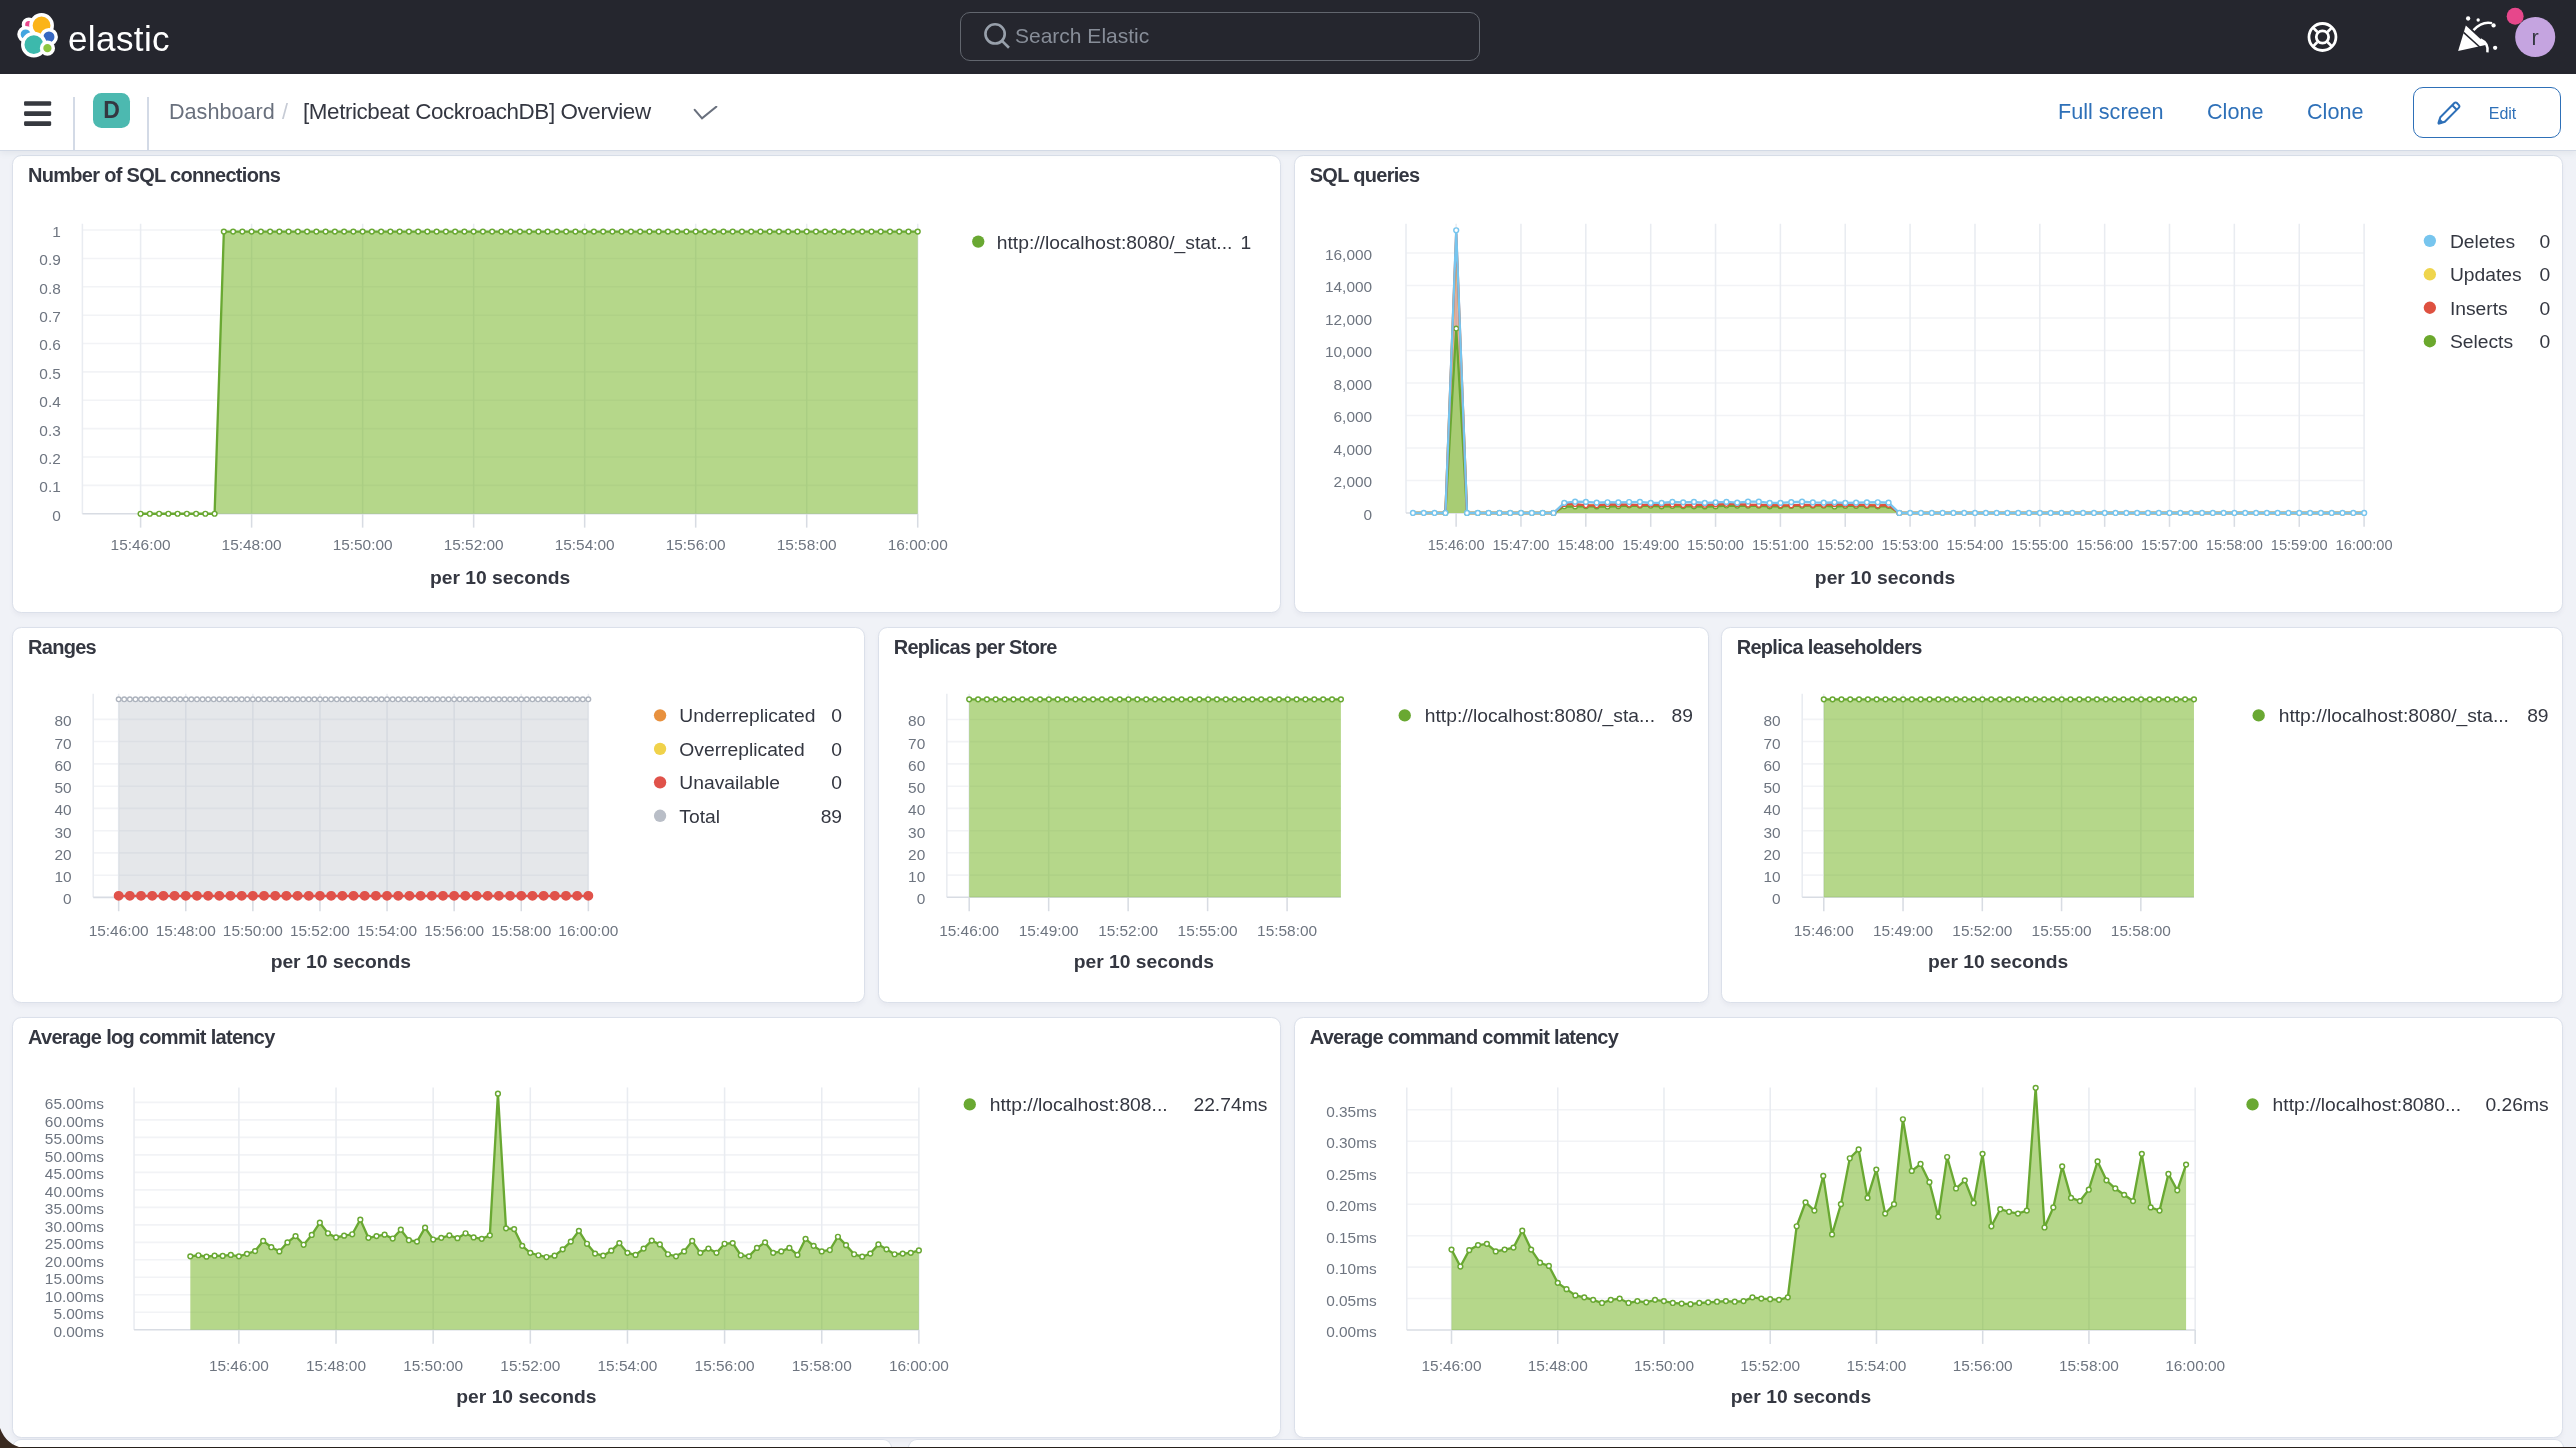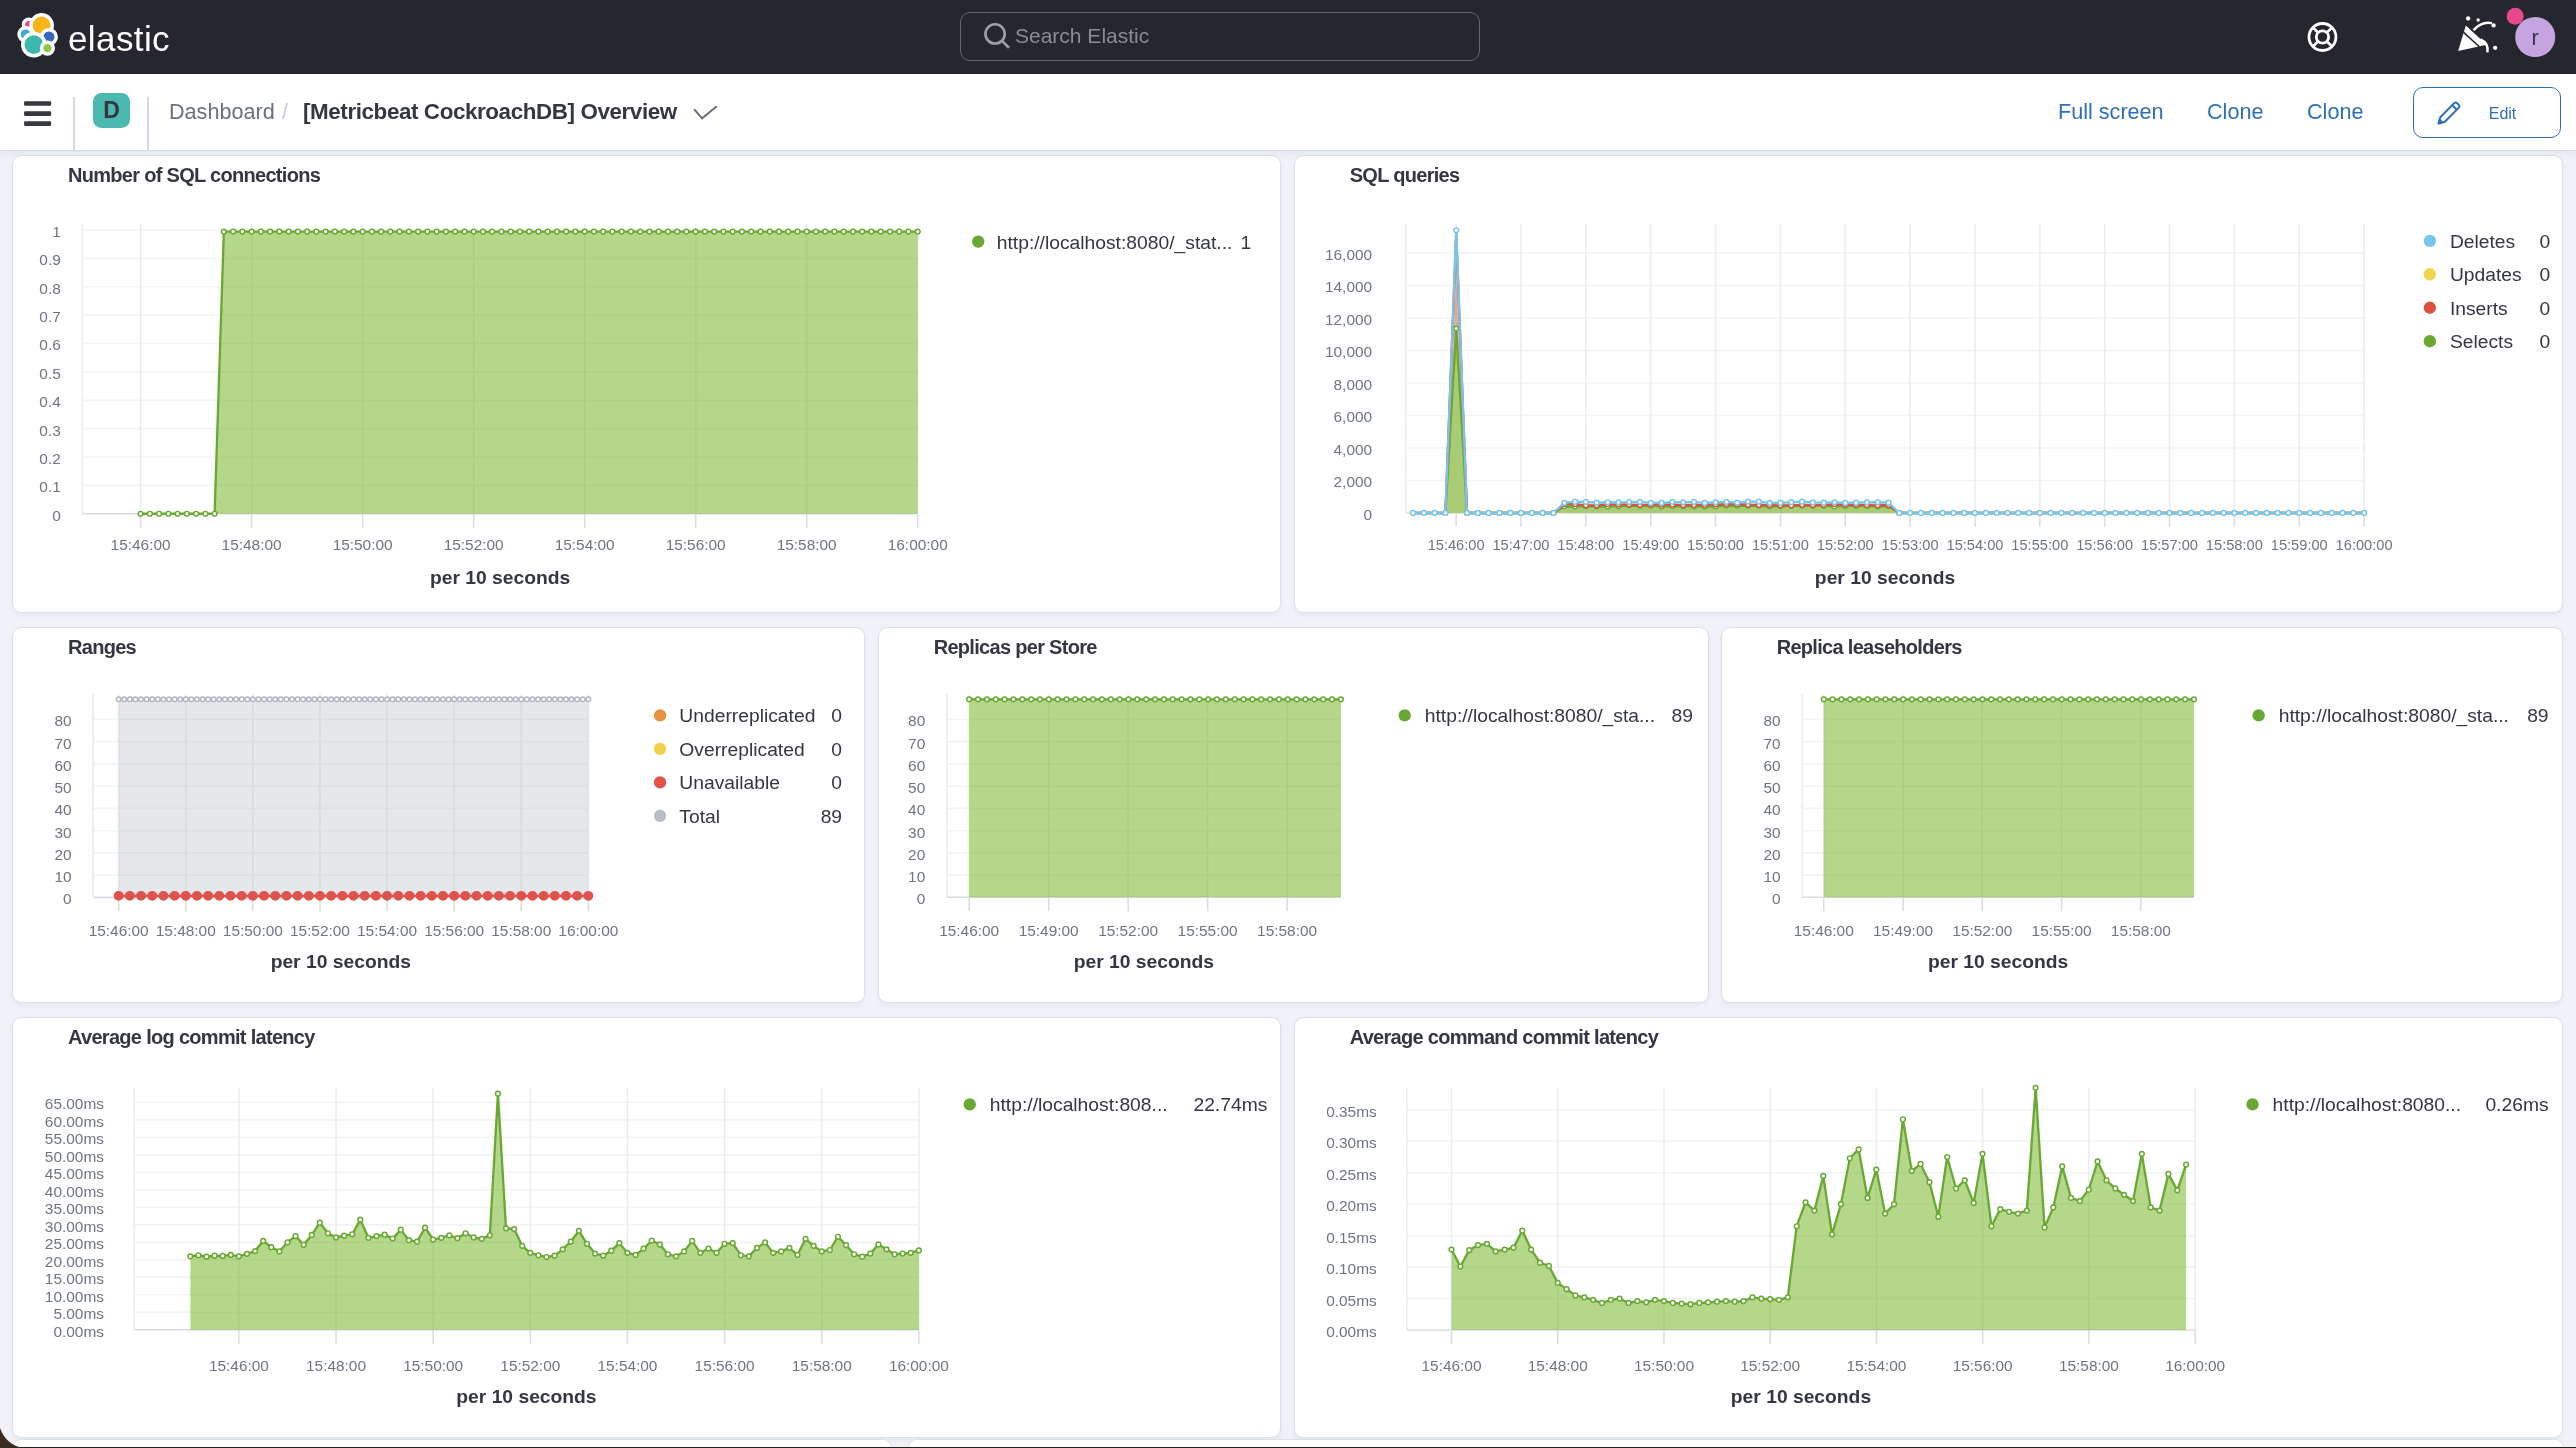--- a/index.html
+++ b/index.html
@@ -9,21 +9,21 @@
 .logo-text { position:absolute; left:68px; top:18.5px; color:#fff; font-size:35px; letter-spacing:0.4px; }
 .search { position:absolute; left:960px; top:11.6px; width:520px; height:49px; border:1.5px solid #62666E; border-radius:10px; }
 .search-ph { position:absolute; left:54px; top:11.6px; font-size:21px; color:#878D98; }
 .nav { position:absolute; left:0; top:74px; width:2576px; height:77px; background:#fff; border-bottom:1.5px solid #D3DAE6; box-shadow:0 3.1px 6.2px rgba(112,123,140,0.10); z-index:5; }
 .vsep { position:absolute; top:23px; width:1.5px; height:54px; background:#D3DAE6; }
 .dbadge { position:absolute; left:93px; top:18.5px; width:37px; height:35px; background:#4CB9B0; border-radius:8.5px; color:#343741; font-weight:bold; font-size:23px; text-align:center; line-height:35px; }
 .crumb { position:absolute; top:0; height:56px; line-height:75px; font-size:21.6px; }
 .alink { position:absolute; top:0; line-height:75px; font-size:21.6px; color:#2E70B8;text-align:center; }
 .editbtn { position:absolute; left:2413px; top:13px; width:148px; height:51px; border:1.5px solid #2E70B8; border-radius:10px; color:#2E70B8; font-size:21.6px; text-align:center; line-height:48px; }
 .panel { position:absolute; background:#fff; border:1.5px solid #DBE0EA; border-radius:9.3px; box-shadow:0 2.3px 4.6px rgba(100,110,130,0.06); }
-.ptitle { position:absolute; left:14.7px; top:7.7px; font-size:20px; font-weight:bold; color:#343741; letter-spacing:-0.7px;margin-left:40px; }
+.ptitle { position:absolute; left:14.7px; top:7.7px; font-size:20px; font-weight:bold; color:#343741; letter-spacing:-0.7px; }
 .nextrow { position:absolute; background:#fff; border:1.5px solid #DBE0EA; border-bottom:none; border-radius:9.3px 9.3px 0 0; height:9.3px; top:1439px; }
 .botline { position:absolute; left:0; top:1447px; width:2576px; height:1.5px; background:#26201C; }
 text { font-family:"Liberation Sans", sans-serif; }
 </style>
 </head>
 <body>
 <div class="hdr">
   <svg width="2576" height="74" viewBox="0 0 3340 96">
 
     <g stroke="#fff" stroke-width="4.5">
@@ -72,21 +72,21 @@
   <svg style="position:absolute;left:24px;top:21px" width="28" height="31" viewBox="0 0 36 40">
     <rect x="0" y="8" width="35" height="6" rx="1.5" fill="#36393F"></rect>
     <rect x="0" y="21" width="35" height="6" rx="1.5" fill="#36393F"></rect>
     <rect x="0" y="34" width="35" height="6" rx="1.5" fill="#36393F"></rect>
   </svg>
   <div class="vsep" style="left:73px"></div>
   <div class="dbadge">D</div>
   <div class="vsep" style="left:147px"></div>
   <div class="crumb" style="left:169px; color:#69707D;">Dashboard</div>
   <div class="crumb" style="left:282px; color:#C6CBD5;">/</div>
-  <div class="crumb" style="left:303px; color:#343741; font-weight:bold; font-size:22.4px; letter-spacing:-0.4px;">[Metricbeat CockroachDB] Overview</div>
+  <div class="crumb" style="left:303px; color:#343741; font-weight:normal; font-size:22.4px; letter-spacing:-0.4px;">[Metricbeat CockroachDB] Overview</div>
   <svg style="position:absolute;left:693px;top:32px" width="25" height="15.4" viewBox="0 0 32 20">
     <path d="M 2 5 L 11.5 16 L 30 1" fill="none" stroke="#69707D" stroke-width="2.7" stroke-linecap="round"></path>
   </svg>
   <div class="alink" style="left:2058px">Full screen</div>
   <div class="alink" style="left:2207px">Clone</div>
   <div class="alink" style="left:2307px">Clone</div>
   <div class="editbtn">
     <svg style="position:absolute;left:21.6px;top:12.3px" width="26" height="26" viewBox="0 0 16 16">
       <path d="M11.3 1.9 a1.1 1.1 0 0 1 1.56 0 l1.24 1.24 a1.1 1.1 0 0 1 0 1.56 L5.4 13.4 l-3.4 1.1 a.36.36 0 0 1-.45-.45 l1.1-3.4 Z" fill="none" stroke="#2E70B8" stroke-width="1.25"></path>
       <path d="M10.2 3.4 l2.4 2.4" stroke="#2E70B8" stroke-width="1.25"></path>

